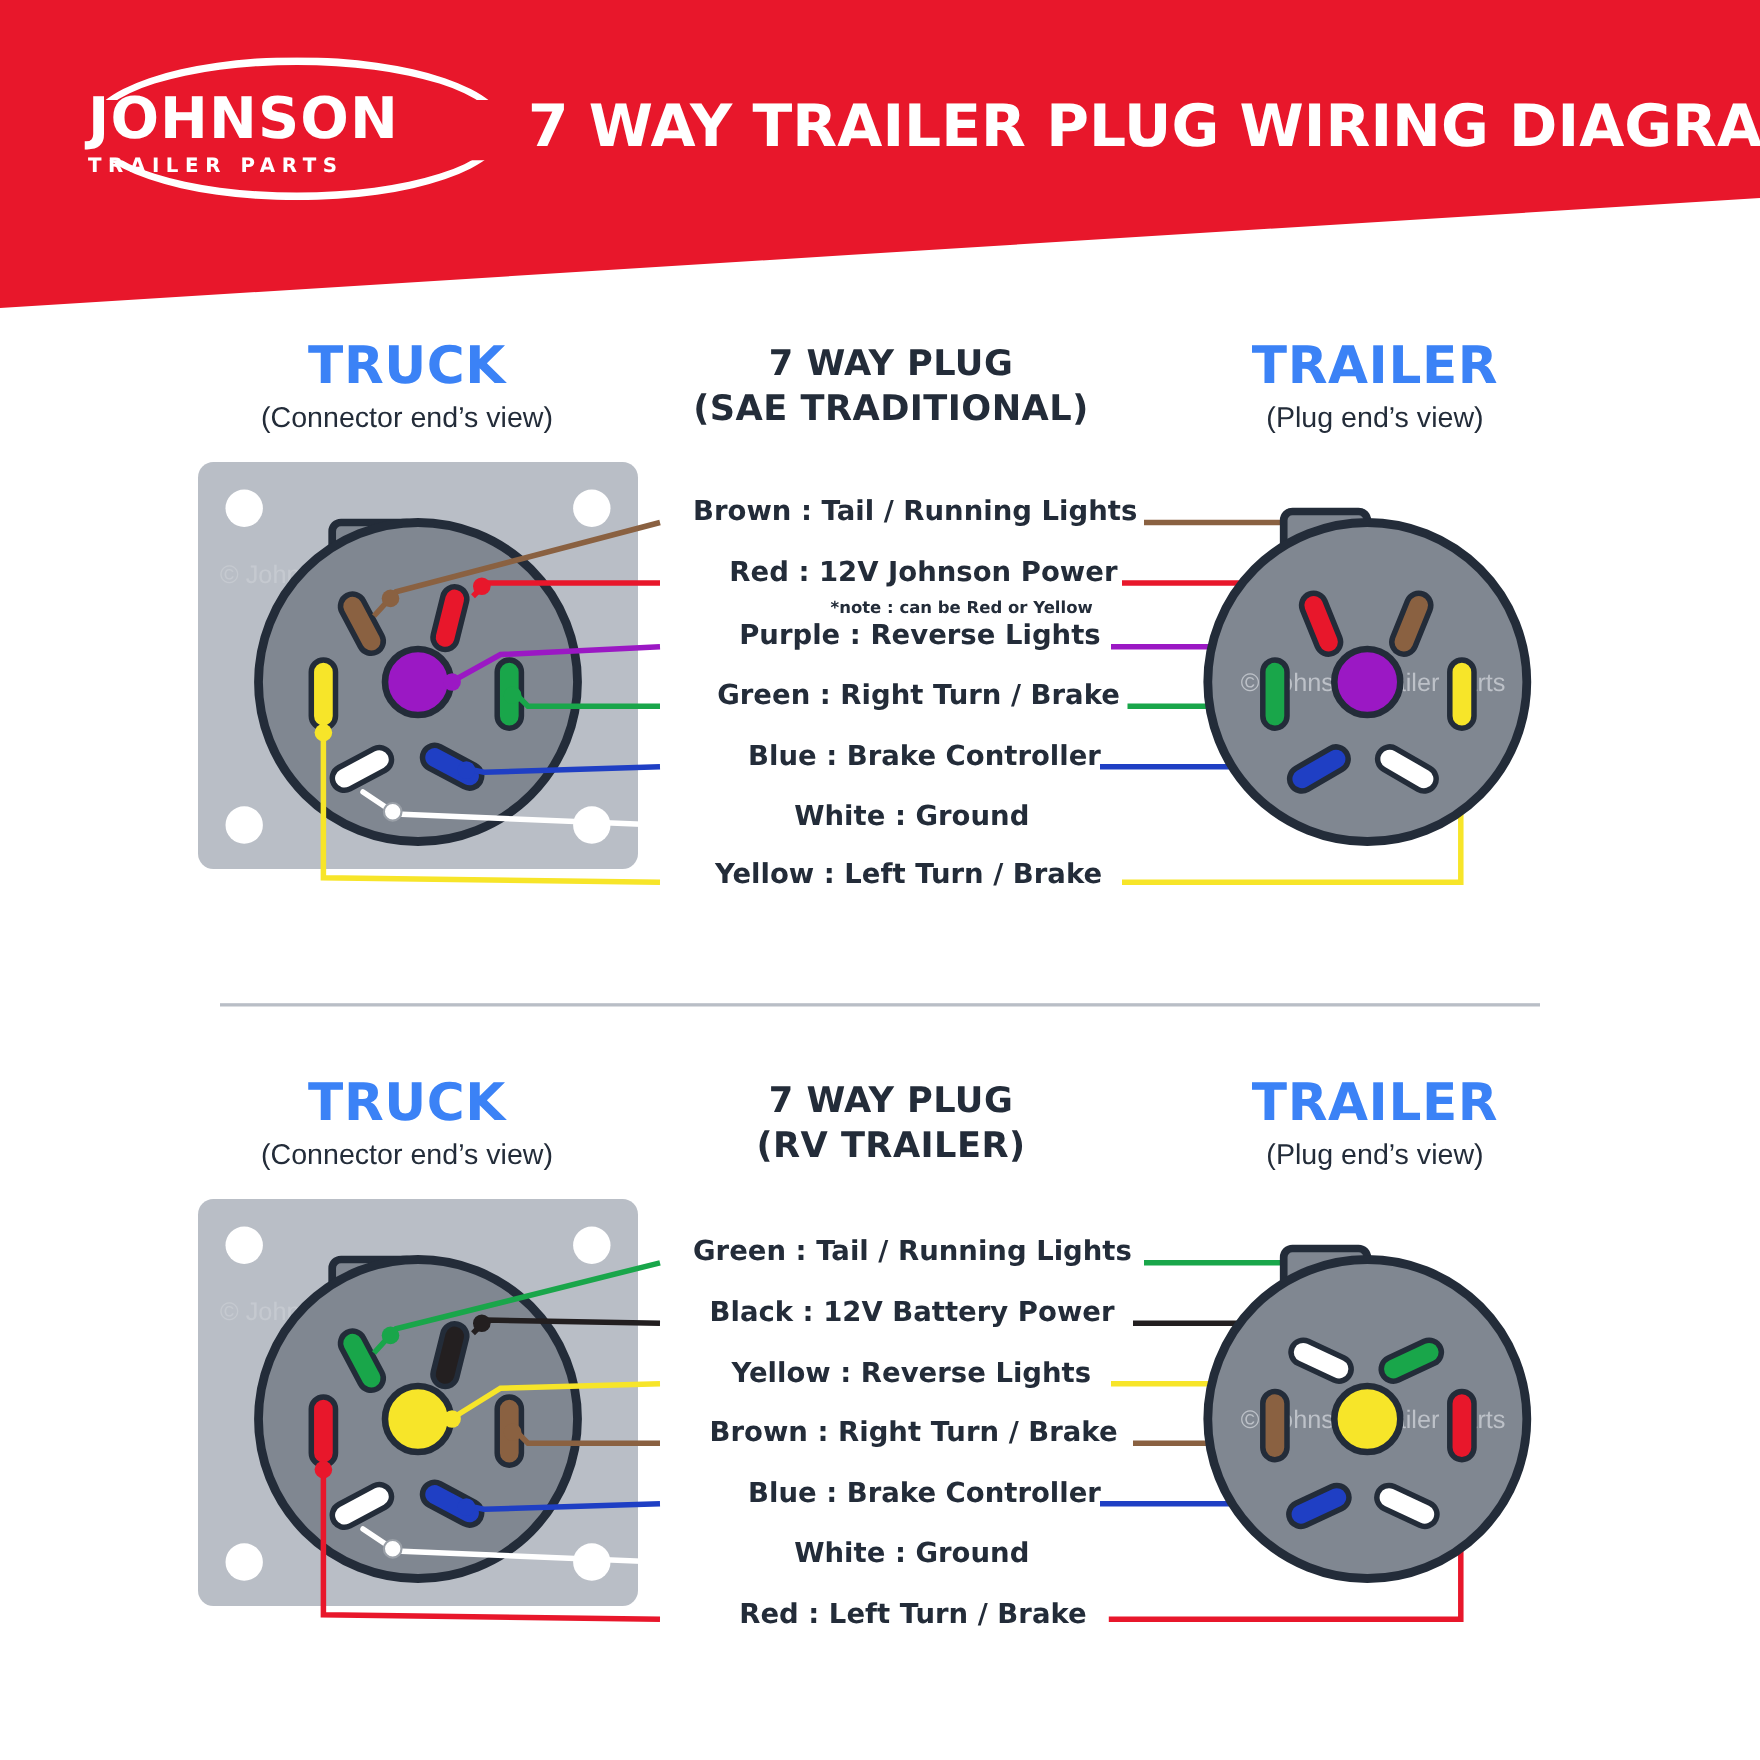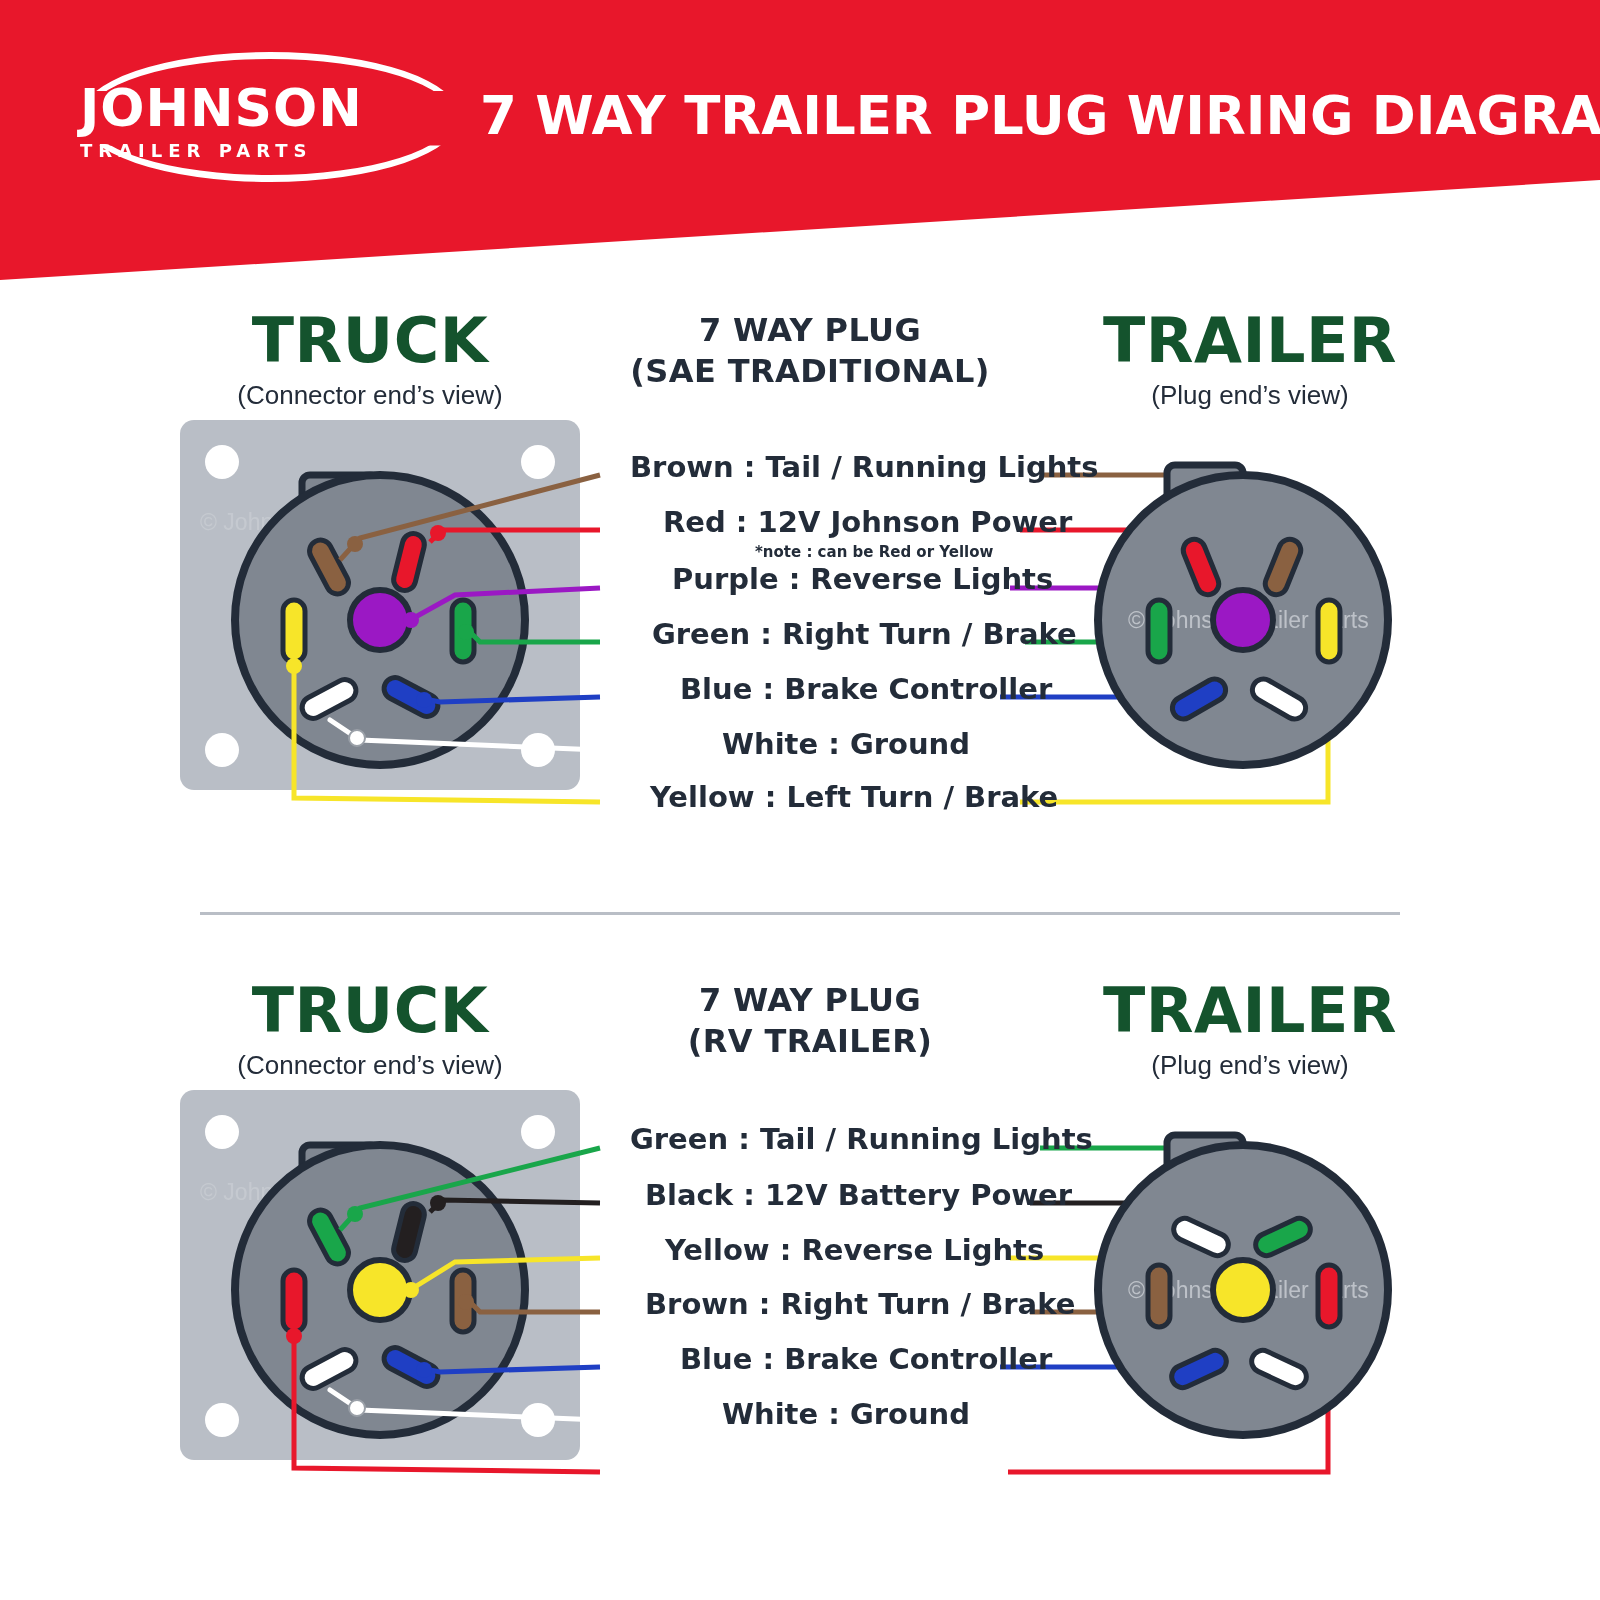--- a/index.html
+++ b/index.html
@@ -103,24 +103,24 @@
     position: absolute;
     left: 0; top: 0;
     width: 1600px;
     height: 120px;
   }
   .col-title {
     position: absolute;
     text-align: center;
   }
   .big-red {
-    color: #14532d;
-    font-family: "DejaVu Sans", sans-serif;
-    font-weight: bold;
-    font-size: 62px;
+    color: #3b82f6;
+    font-family: "DejaVu Sans", sans-serif;
+    font-weight: bold;
+    font-size: 47px;
     letter-spacing: 0.5px;
     line-height: 1.05;
   }
   .sub-dark {
     color: #232c39;
     font-family: "Liberation Sans", sans-serif;
     font-size: 26px;
     margin-top: 7px;
   }
   .center-title {
@@ -138,21 +138,21 @@
     height: 3px;
     background: #b9bec6;
   }
 
   
   .wire-label {
     position: absolute;
     color: #232c39;
     font-family: "DejaVu Sans", sans-serif;
     font-weight: bold;
-    font-size: 29px;
+    font-size: 25px;
     white-space: nowrap;
   }
   .wire-note {
     position: absolute;
     color: #232c39;
     font-family: "DejaVu Sans", sans-serif;
     font-weight: bold;
     font-size: 15px;
     white-space: nowrap;
   }
@@ -363,13 +363,14 @@
       <circle cx="1243" cy="200" r="30" fill="#f7e529" stroke="#232c39" stroke-width="6"></circle>
     </g>
   </svg>
 
   <div class="wire-label" style="left:630px;top:162px;">Green : Tail / Running Lights</div>
   <div class="wire-label" style="left:645px;top:218px;">Black : 12V Battery Power</div>
   <div class="wire-label" style="left:665px;top:273px;">Yellow : Reverse Lights</div>
   <div class="wire-label" style="left:645px;top:327px;">Brown : Right Turn / Brake</div>
   <div class="wire-label" style="left:680px;top:382px;">Blue : Brake Controller</div>
   <div class="wire-label" style="left:722px;top:437px;">White : Ground</div>
+  <div class="wire-label" style="left:672px;top:492px;">Red : Left Turn / Brake</div>
 </div>
 
 </body></html>

